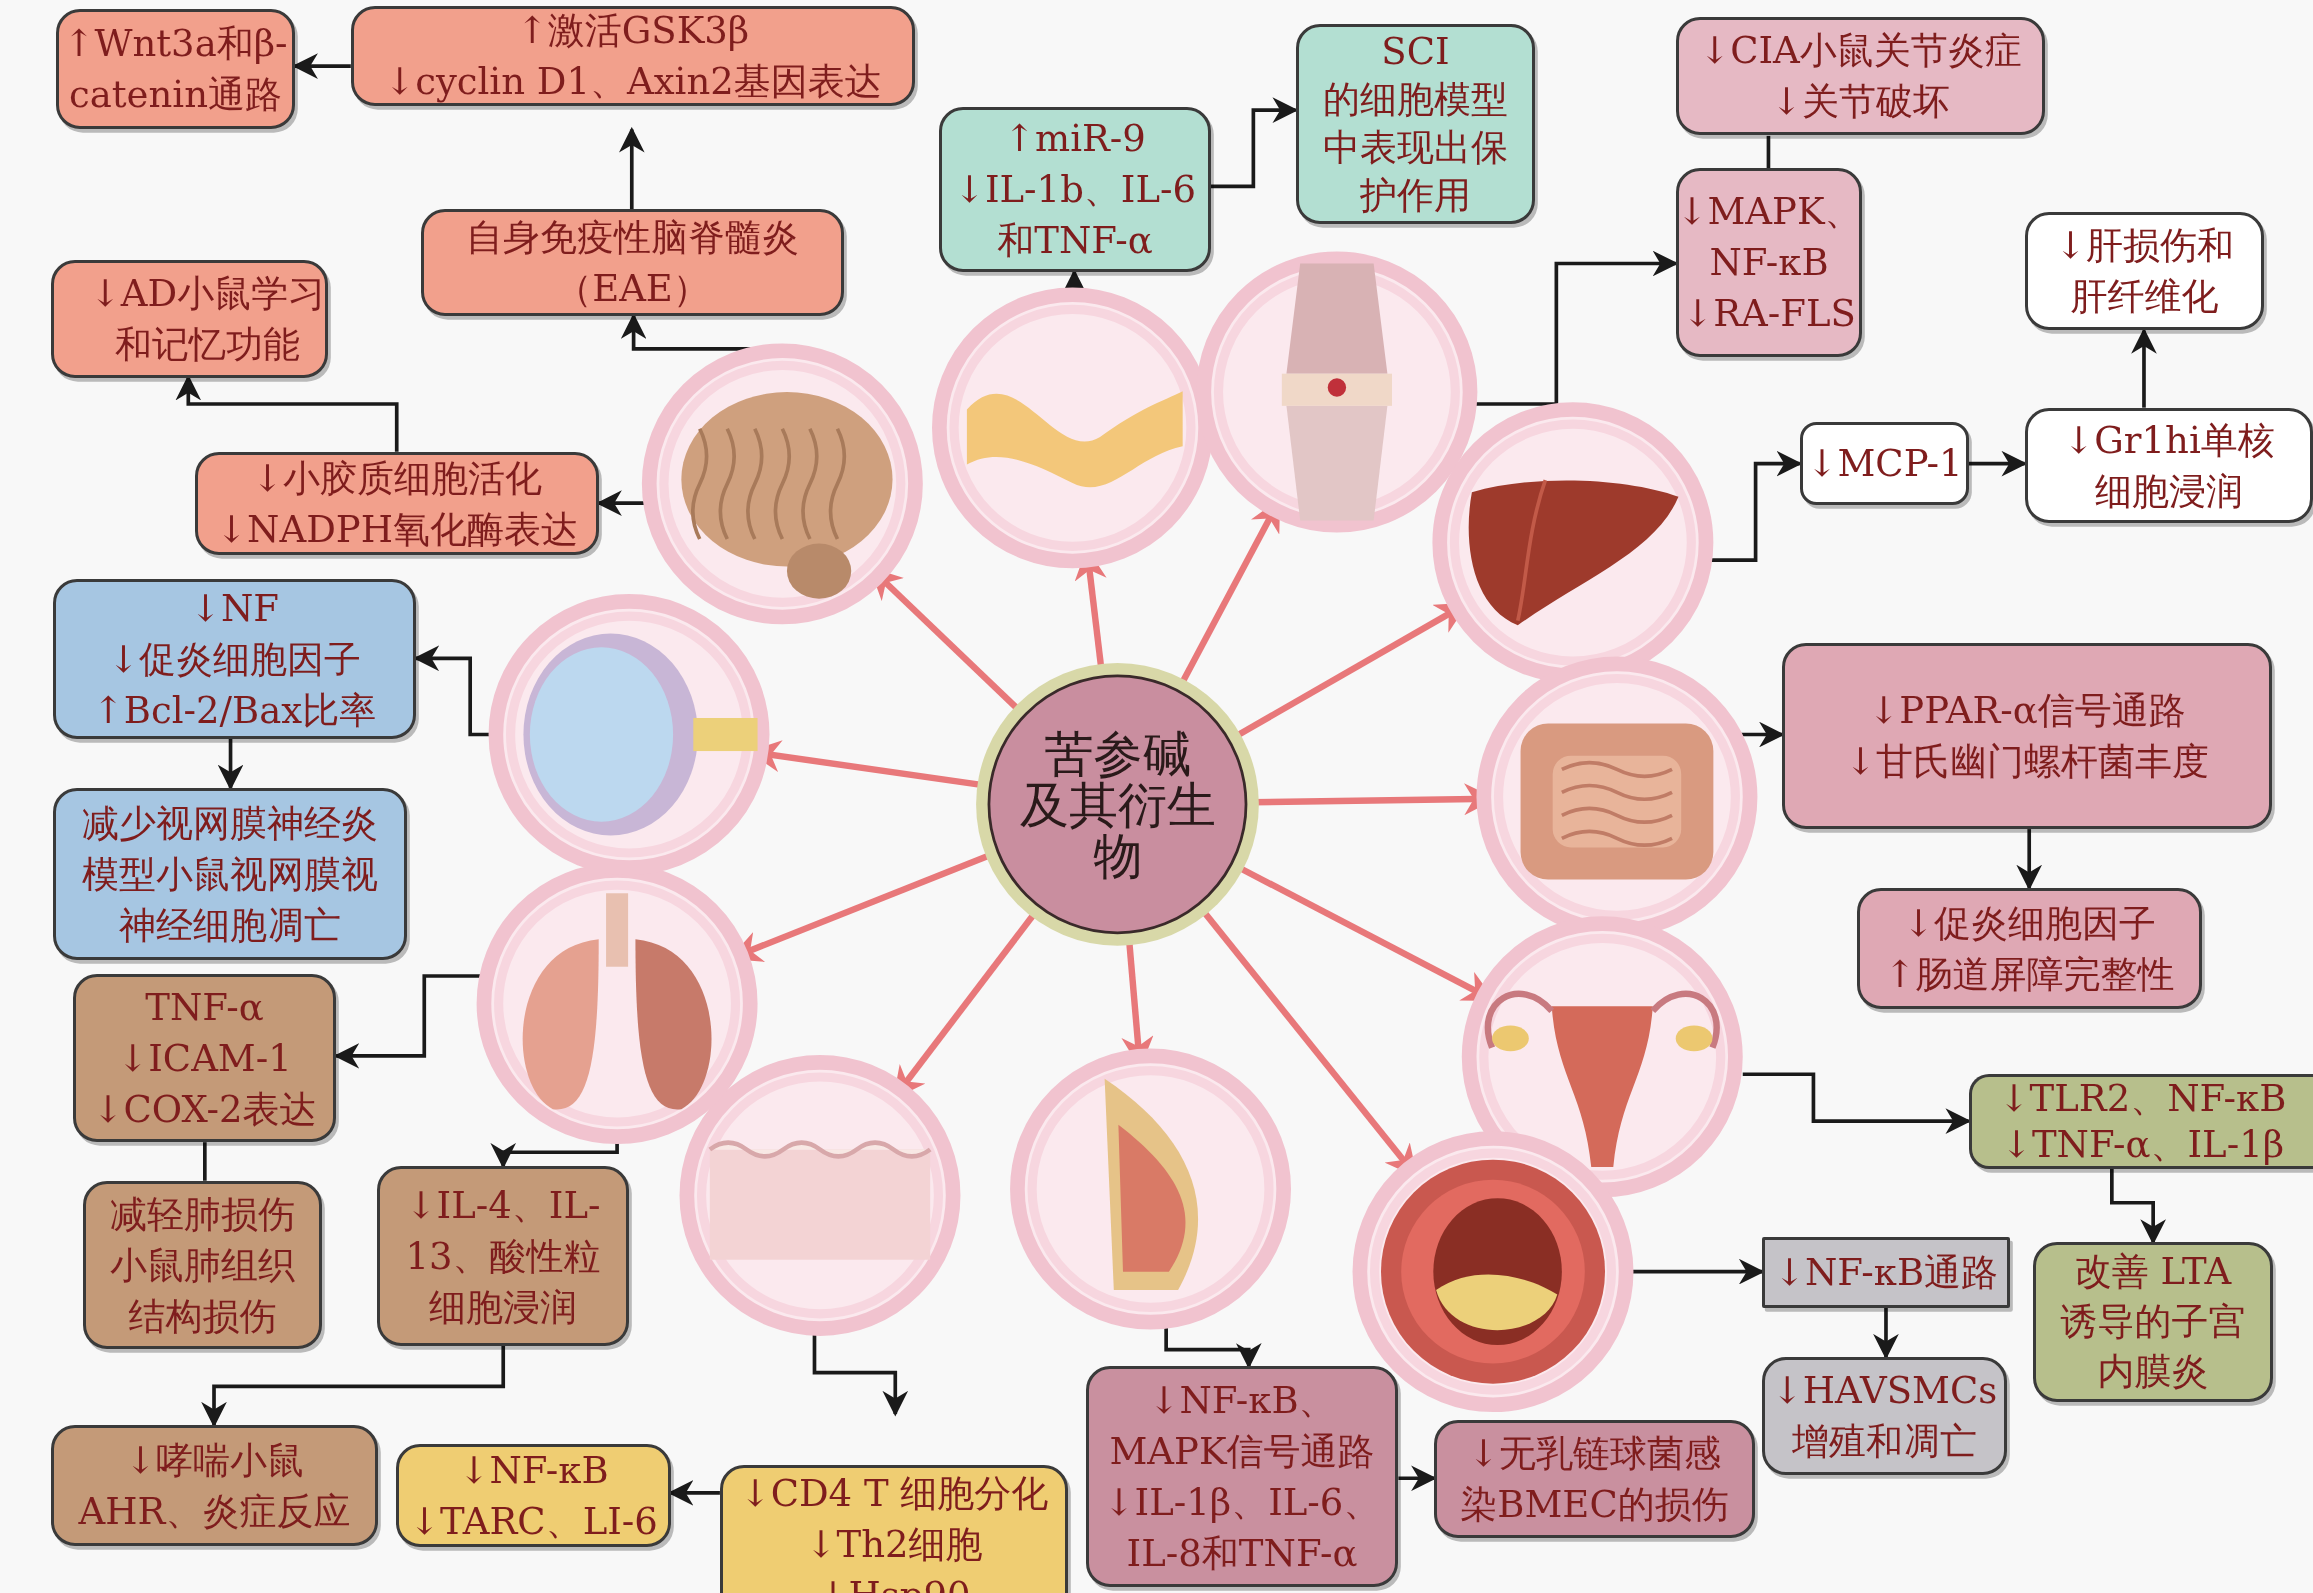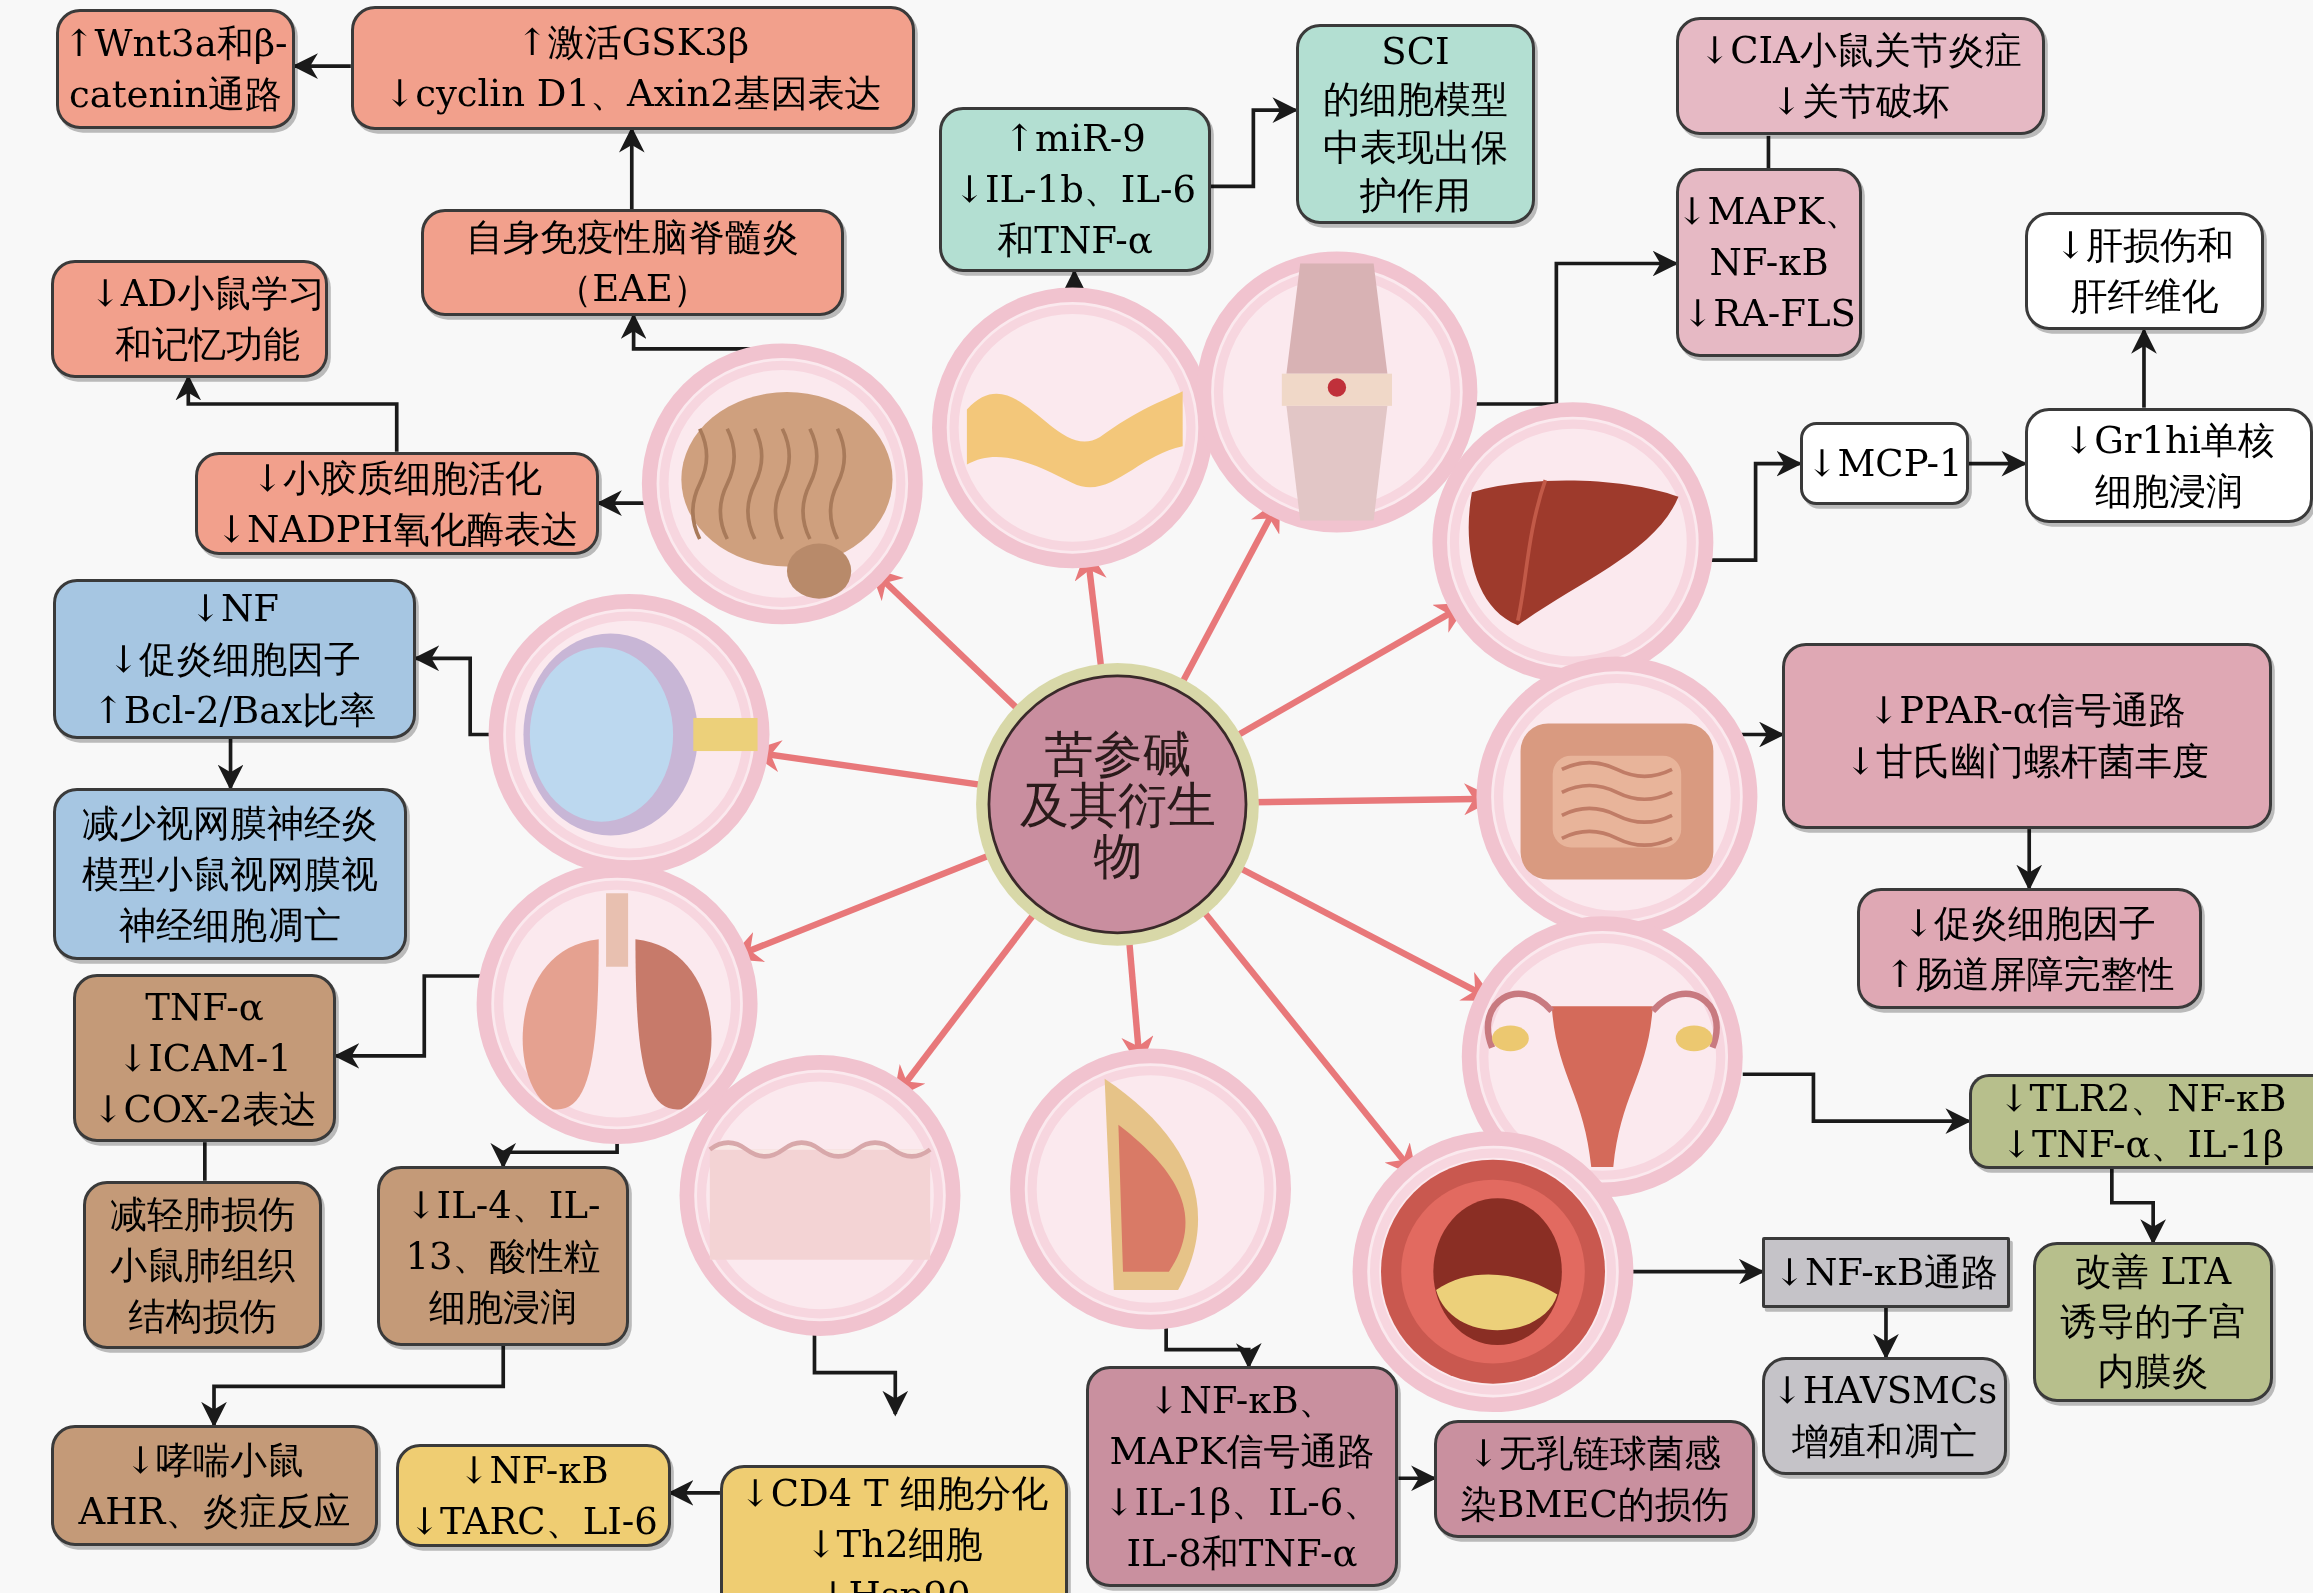--- a/index.html
+++ b/index.html
@@ -1,20 +1,20 @@
 <!DOCTYPE html>
 <html style="font-size:14.7px"><head>
 <meta charset="utf-8">
 <style>
   html, body { margin:0; padding:0; }
   body { width:2313px; height:1593px; background:#f8f8f8; position:relative; overflow:hidden;
          font-family: "DejaVu Serif", "Liberation Serif", serif; }
   .box { position:absolute; box-sizing:border-box; border:3.7px solid #3a3a3a; border-radius:24px;
          display:flex; flex-direction:column; align-items:center; justify-content:center;
-         text-align:center; color:#000000; font-size:37px; line-height:51px;
+         text-align:center; color:#7f1d1d; font-size:37px; line-height:51px;
          box-shadow: 2.8px 3.7px 0 rgba(0,0,0,0.25); }
   .box span { display:block; white-space:nowrap; }
   .salmon { background:#f2a08c; }
   .teal { background:#b3dfd2; }
   .pinkgrey { background:#e6b9c4; }
   .white { background:#ffffff; }
   .pink { background:#dfa8b4; }
   .olive { background:#b7bf8c; }
   .grey { background:#c5c3c8; }
   .rose { background:#c9909f; }
@@ -169,21 +169,21 @@
 
 <div class="center-label" style="left:1003px; top:713px; width:230px; height:184px;">
   <span>苦参碱</span>
   <span>及其衍生物</span>
 </div>
 
 <div class="box salmon" style="left:56px;top:9.2px;width:239px;height:120px;">
   <span>↑Wnt3a和β-</span>
   <span>catenin通路</span>
 </div>
-<div class="box salmon" style="left:351px;top:5.5px;width:564px;height:124px;">
+<div class="box salmon" style="left:351px;top:5.5px;width:564px;height:100px;">
   <span>↑激活GSK3β</span>
   <span>↓cyclin D1、Axin2基因表达</span>
 </div>
 <div class="box salmon" style="left:421px;top:209px;width:423px;height:107px;">
   <span>自身免疫性脑脊髓炎</span>
   <span>（EAE）</span>
 </div>
 <div class="box salmon" style="left:51px;top:260px;width:277px;height:118px;padding-left:36px;">
   <span>↓AD小鼠学习</span>
   <span>和记忆功能</span>

